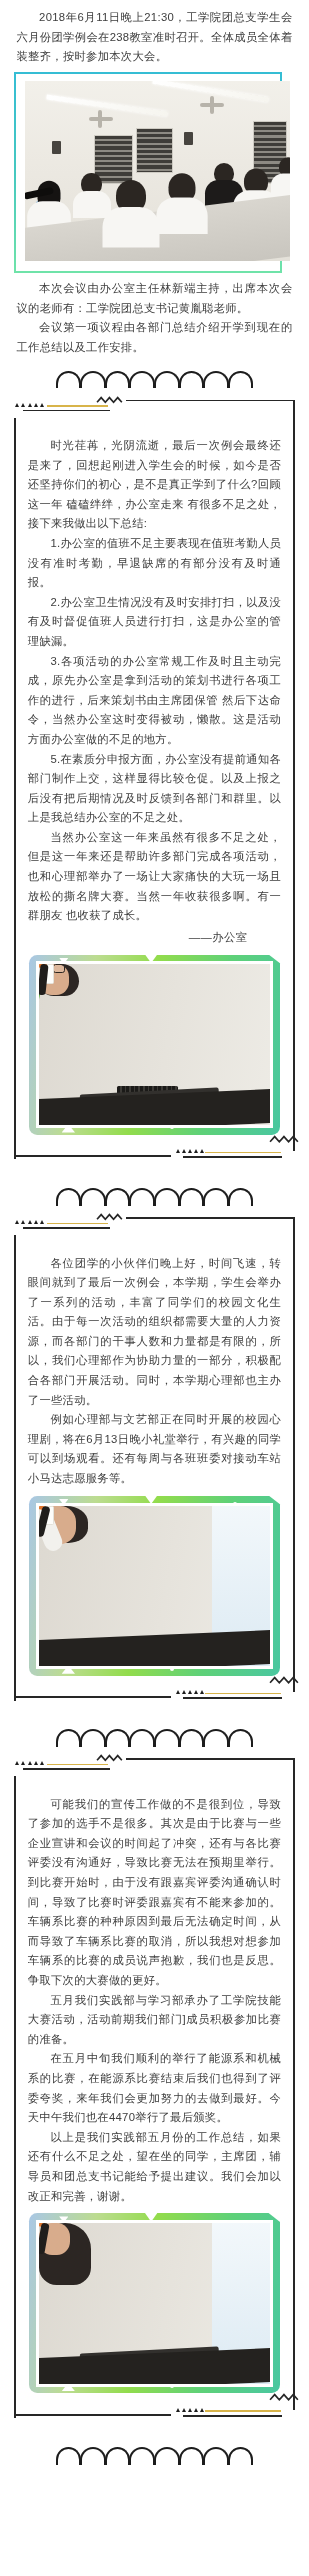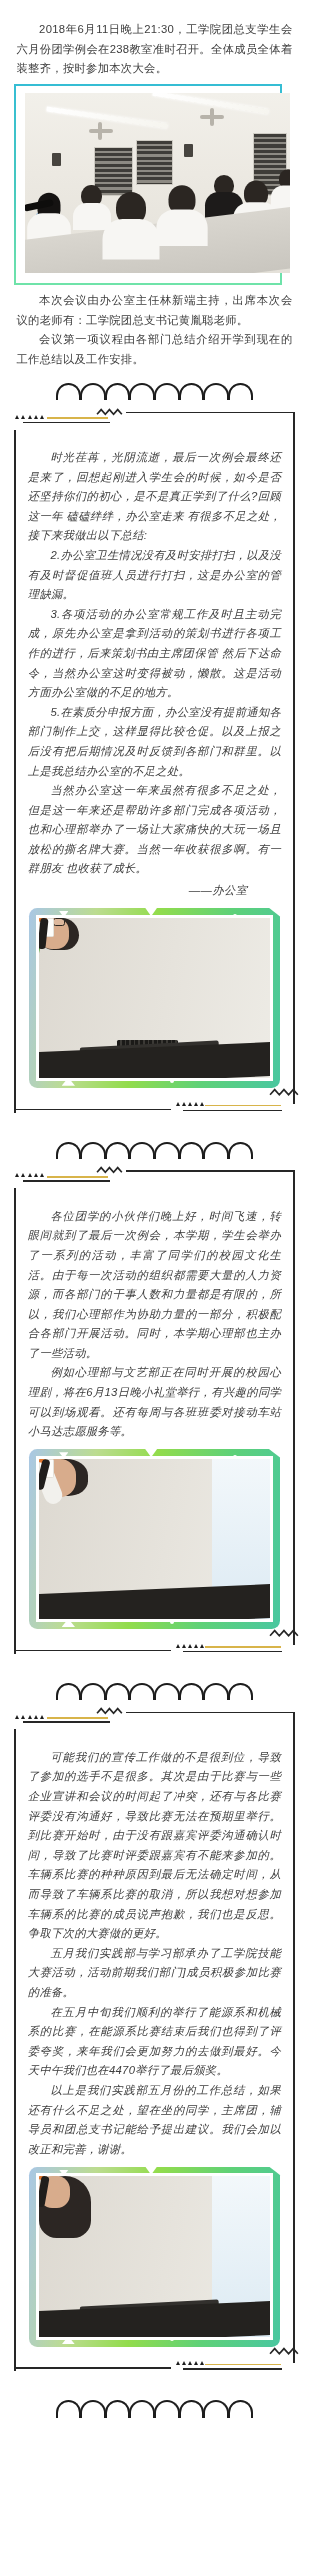--- a/index.html
+++ b/index.html
@@ -9,21 +9,21 @@
     background:#ffffff;
     font-family:"Liberation Sans","DejaVu Sans",sans-serif;
     color:#3d3d3d;
     -webkit-font-smoothing:antialiased;
   }
   
   .ipara{
     font-size:11.3px;line-height:19.6px;text-align:justify;
     margin:0 16.5px;text-indent:2em;letter-spacing:0.3px;
   }
-  .intro-top{padding-top:20px;}
+  .intro-top{padding-top:8px;}
   .bpara{
     font-size:11.3px;line-height:19.6px;text-align:justify;
     margin:0 13.4px;text-indent:2em;letter-spacing:0.3px;
   }
   .sig{
     font-size:11.3px;line-height:20.6px;text-align:right;
     margin:1px 47px 0 13.4px;letter-spacing:0.5px;
   }
   
   .scallop{display:flex;justify-content:center;margin:13.4px 0 6.2px;height:16.5px;}
@@ -37,21 +37,21 @@
   .lborder{position:absolute;left:0;top:23px;bottom:15.5px;width:1.5px;background:#262626;}
   .rborder{position:absolute;right:0;top:6.2px;bottom:24px;width:1.5px;background:#262626;}
   .box-header{position:relative;height:24px;}
   .tris{position:absolute;display:flex;gap:2.1px;}
   .tris i{width:0;height:0;border-left:2.6px solid transparent;border-right:2.6px solid transparent;border-bottom:4.6px solid #1d1d1d;}
   .h-tris{left:1px;top:8.2px;}
   .h-gold{position:absolute;left:33px;top:10.8px;width:61px;height:1.5px;background:#d8b44a;}
   .h-sub{position:absolute;left:8.2px;top:15px;width:87px;height:1.5px;background:#262626;}
   .h-zz{position:absolute;left:82px;top:0px;}
   .h-top{position:absolute;left:112px;top:5.2px;right:0;height:1.5px;background:#262626;}
-  .box-body{padding:17.5px 0 3.1px;font-style:italic;}
+  .box-body{padding:17.5px 0 3.1px;}
   .box-footer{position:relative;height:32px;}
   .f-bottom{position:absolute;left:0;top:12.4px;width:56%;height:1.5px;background:#262626;}
   .f-tris{left:57.5%;top:6.2px;}
   .f-gold{position:absolute;left:68%;top:8.8px;width:27%;height:1.5px;background:#d8b44a;}
   .f-sub{position:absolute;left:60%;top:13.4px;width:35.5%;height:1.5px;background:#262626;}
   .f-zz{position:absolute;right:-7.7px;top:-9.3px;}
   
   .photo1-wrap{position:relative;height:203px;margin:4.1px 0 5.2px;}
   .teal-frame{
     position:absolute;left:14.4px;top:1px;width:264px;height:197px;
@@ -229,20 +229,21 @@
       </span>
     <span class="h-gold"></span>
     <span class="h-sub"></span>
     <svg class="h-zz" width="31" height="9.3" viewBox="0 0 60 18">
         <polyline points="2,14 10,5 18,14 26,5 34,14 42,5 50,14" fill="none" stroke="#262626" stroke-width="3.2"></polyline>
       </svg>
     <span class="h-top"></span>
   </div>
   <div class="box-body">
     <p class="bpara">时光荏苒，光阴流逝，最后一次例会最终还是来了，回想起刚进入学生会的时候，如今是否还坚持你们的初心，是不是真正学到了什么?回顾这一年 磕磕绊绊，办公室走来 有很多不足之处，接下来我做出以下总结:</p>
+    <p class="bpara">1.办公室的值班不足主要表现在值班考勤人员没有准时考勤，早退缺席的有部分没有及时通报。</p>
     <p class="bpara">2.办公室卫生情况没有及时安排打扫，以及没有及时督促值班人员进行打扫，这是办公室的管理缺漏。</p>
     <p class="bpara">3.各项活动的办公室常规工作及时且主动完成，原先办公室是拿到活动的策划书进行各项工作的进行，后来策划书由主席团保管 然后下达命令，当然办公室这时变得被动，懒散。这是活动方面办公室做的不足的地方。</p>
     <p class="bpara">5.在素质分申报方面，办公室没有提前通知各部门制作上交，这样显得比较仓促。以及上报之后没有把后期情况及时反馈到各部门和群里。以上是我总结办公室的不足之处。</p>
     <p class="bpara">当然办公室这一年来虽然有很多不足之处，但是这一年来还是帮助许多部门完成各项活动，也和心理部举办了一场让大家痛快的大玩一场且放松的撕名牌大赛。当然一年收获很多啊。有一群朋友 也收获了成长。</p>
     <p class="sig">——办公室</p>
     <figure class="photo-card">
       <i class="sp sp-t1"></i>
         <i class="sp sp-t2"></i>
         <i class="sp sp-c1"></i>
         <i class="sp sp-w1"></i>

